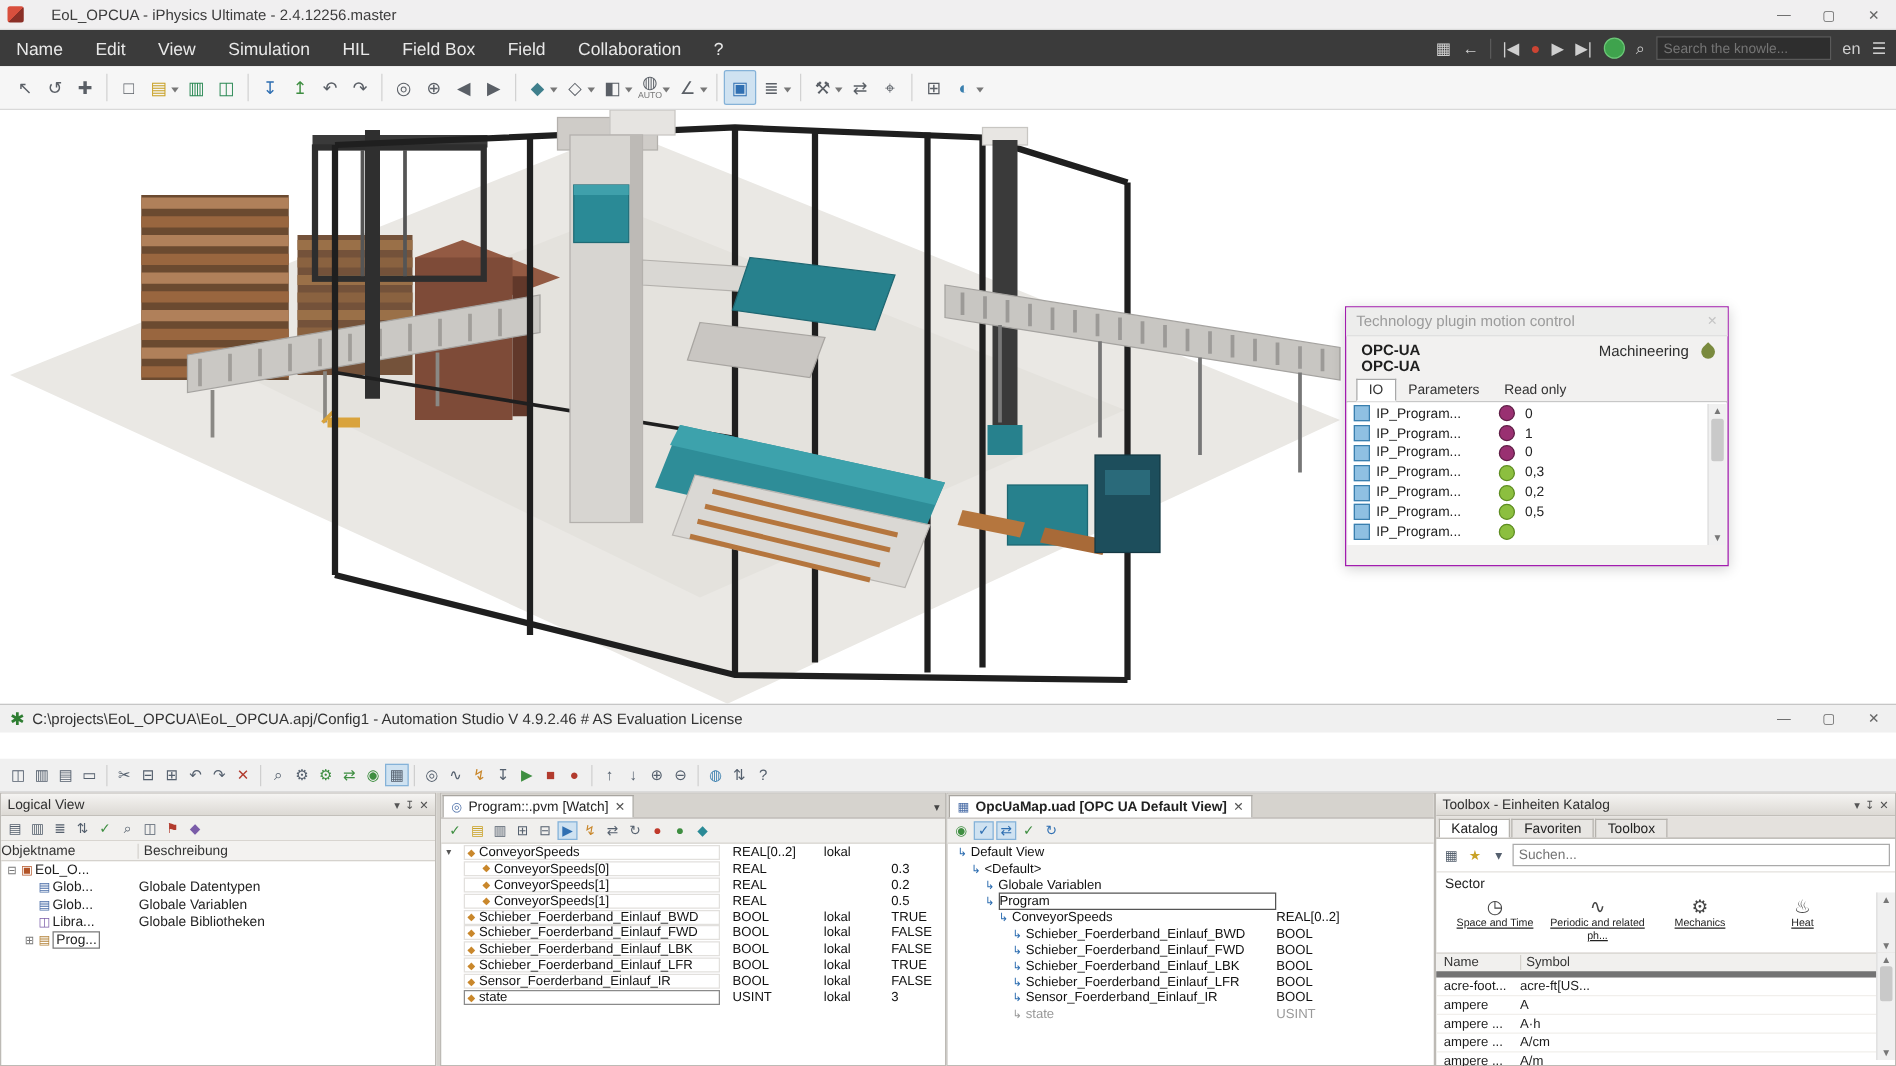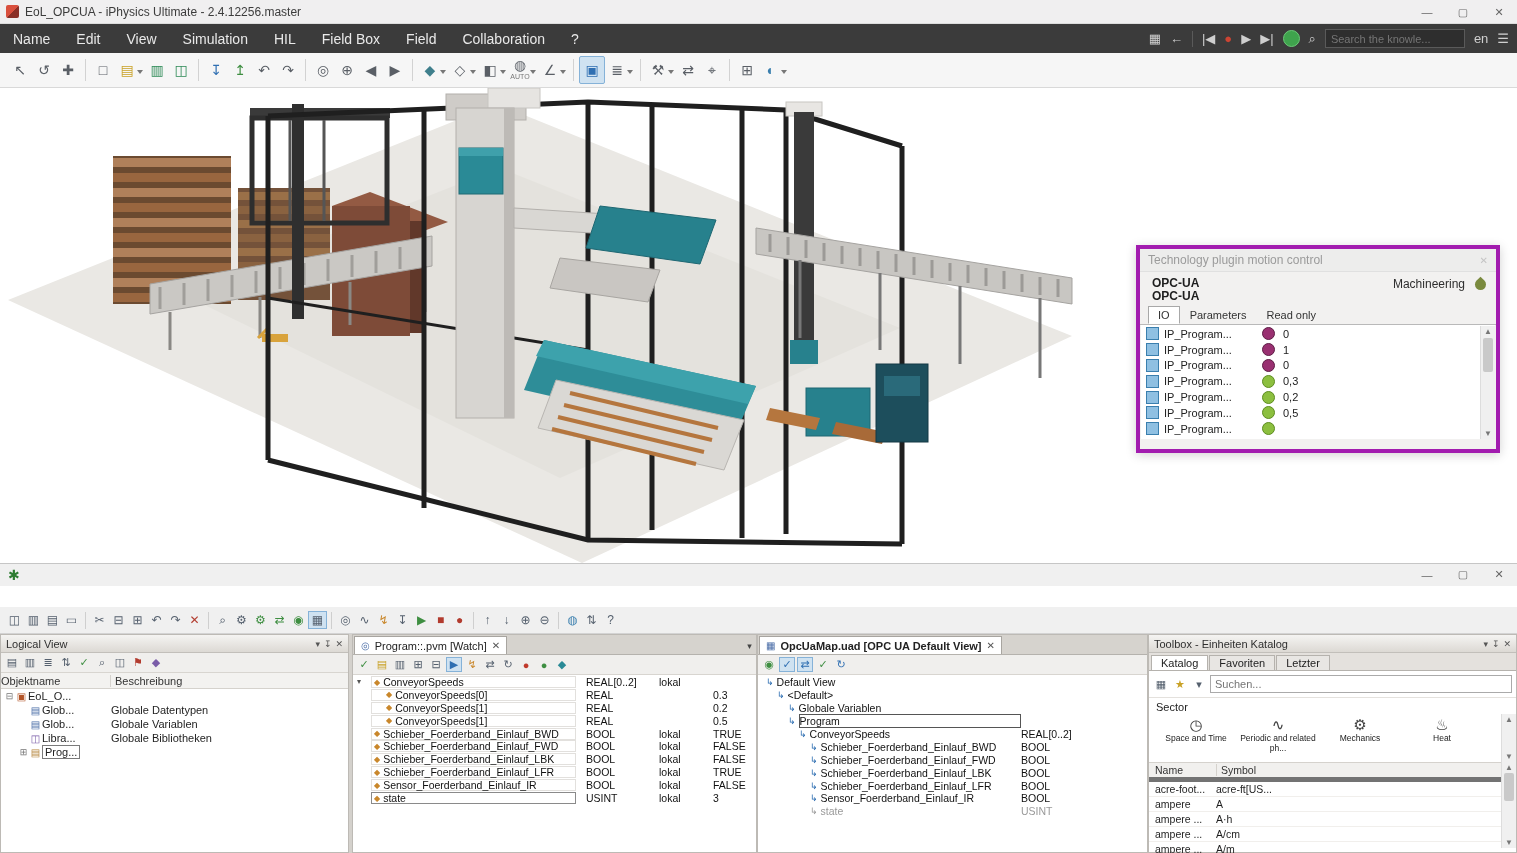--- a/index.html
+++ b/index.html
@@ -1,19 +1,19 @@
 <!DOCTYPE html>
 <html><head>
 <meta charset="utf-8">
 <style>
   html,body{margin:0;padding:0;background:#fff;font-family:"Liberation Sans",sans-serif;}
   #page{position:relative;width:1517px;height:853px;overflow:hidden;background:#fff;}
   .abs{position:absolute;}
   
-  .ip-titlebar{left:0;top:0;width:1517px;height:24px;background:#f0eff0;border-bottom:1px solid #dcdcdc;display:flex;align-items:center;gap:6px;padding:0 6px;box-sizing:border-box;font-size:12px;color:#3c3c3c;}
+  .ip-titlebar{left:0;top:0;width:1517px;height:24px;background:#f0eff0;border-bottom:1px solid #dcdcdc;display:flex;align-items:center;gap:22px;padding:0 6px;box-sizing:border-box;font-size:12px;color:#3c3c3c;}
   .ip-logo{width:13px;height:13px;background:linear-gradient(135deg,#d94f3d 50%,#8a2f27 50%);border-radius:2px;}
   .win-btns{position:absolute;right:0;top:0;height:24px;display:flex;}
   .win-btn{width:36px;height:100%;display:flex;align-items:center;justify-content:center;color:#666;font-size:11px;}
   .ip-menubar{left:0;top:24px;width:1517px;height:29px;background:#3b3b3b;display:flex;align-items:center;color:#e9e9e9;font-size:14px;box-sizing:border-box;}
   .ip-menu-item{padding:0 13px;height:100%;display:flex;align-items:center;cursor:default;}
   .ip-right{margin-left:auto;display:flex;align-items:center;gap:9px;padding-right:8px;color:#cfcfcf;}
   .ip-right .mini{font-size:13px;}
   .ip-search{width:128px;height:17px;background:#2e2e2e;border:1px solid #5a5a5a;color:#bbb;font-size:11px;padding:0 5px;font-family:"Liberation Sans",sans-serif;}
   .avatar{width:15px;height:15px;border-radius:50%;background:#3fa34d;border:1px solid #6cc978;}
   .rec{color:#cc4433;}
@@ -21,21 +21,21 @@
   .ip-toolbar{left:0;top:53px;width:1517px;height:35px;background:#f6f6f6;border-bottom:1px solid #d9d9d9;display:flex;align-items:center;padding-left:8px;box-sizing:border-box;}
   .tb-group{display:flex;align-items:center;height:26px;padding:0 2px;border-radius:2px;}
   .tbi{width:20px;height:20px;display:flex;align-items:center;justify-content:center;font-size:14px;color:#5a5f66;}
   .dd{width:0;height:0;border:3px solid transparent;border-top:4px solid #777;margin:6px 0 0 0;}
   .tb-sep{width:1px;height:22px;background:#d2d2d2;margin:0 5px;}
   .tb-active{background:#cfe2f1;border:1px solid #85b2d8;}
   .tb-col{display:flex;flex-direction:column;align-items:center;line-height:10px;}
   .auto-lbl{font-size:7px;color:#777;}
   .ip-viewport{left:0;top:88px;width:1517px;height:475px;background:#ffffff;overflow:hidden;}
   
-  .plugin{left:1136px;top:157px;width:364px;height:208px;background:#f2f1f0;border:4px solid #a21caf;box-shadow:0 2px 10px rgba(0,0,0,.18);box-sizing:border-box;}
+  .plugin{left:1076px;top:157px;width:307px;height:208px;background:#f2f1f0;border:1px solid #a21caf;box-shadow:0 2px 10px rgba(0,0,0,.18);box-sizing:border-box;}
   .plugin-header{height:22px;background:#ededec;border-bottom:1px solid #e0e0e0;color:#9b9b9b;font-size:12px;display:flex;align-items:center;justify-content:space-between;padding:0 8px;}
   .plugin-dev{display:flex;align-items:flex-start;padding:5px 10px 2px 12px;}
   .opc-lines{font-weight:bold;font-size:12px;color:#1e1e1e;line-height:13px;}
   .vendor{margin-left:auto;font-size:12px;color:#2e2e2e;padding-right:10px;}
   .m-logo{width:11px;height:11px;background:#7a8a3e;border-radius:50% 0 50% 50%;transform:rotate(-45deg);margin-top:2px;}
   .plugin-tabs{display:flex;align-items:flex-end;height:19px;padding-left:8px;border-bottom:1px solid #b9b9b9;font-size:11px;color:#333;}
   .ptab{padding:2px 9px;border:1px solid transparent;}
   .ptab.active{background:#fff;border:1px solid #a8a8a8;border-bottom:1px solid #fff;}
   .plugin-list{position:relative;background:#fff;height:113px;margin:0 1px;border-top:1px solid #fff;overflow:hidden;}
   .prow{height:15.8px;display:flex;align-items:center;font-size:11px;color:#222;padding-left:5px;}
@@ -93,21 +93,21 @@
   
   .tbx-tabs{height:17px;background:#e4e1dd;display:flex;align-items:flex-end;border-bottom:1px solid #b5b2ad;padding-left:2px;}
   .tbx-tab{font-size:11px;color:#222;padding:1px 9px;border:1px solid #b5b2ad;border-bottom:none;background:#e8e6e3;margin-right:1px;}
   .tbx-tab.active{background:#fff;}
   .tbx-search-row{height:26px;display:flex;align-items:center;gap:3px;padding:0 4px;border-bottom:1px solid #e4e1dd;}
   .tbx-input{flex:1;height:16px;border:1px solid #aaa;font-size:11px;color:#444;padding:0 4px;font-family:"Liberation Sans",sans-serif;}
   .sector-lbl{font-size:11px;color:#222;padding:3px 0 1px 7px;}
   .tiles{display:flex;gap:4px;padding:2px 18px 4px 8px;}
   .tile{width:78px;height:42px;display:flex;flex-direction:column;align-items:center;justify-content:flex-start;text-align:center;}
   .tile-ic{font-size:15px;color:#444;height:18px;}
-  .tile-lbl{font-size:8.5px;color:#222;line-height:9.5px;}
+  .tile-lbl{font-size:8.5px;color:#222;line-height:9.5px;text-decoration:underline;}
   .units-hdr{height:14px;display:flex;background:#f1f0ee;border-top:1px solid #d5d2cd;border-bottom:5px solid #737373;font-size:10.5px;color:#333;align-items:center;}
   .u-row{height:14px;display:flex;align-items:center;font-size:10.5px;color:#1e1e1e;border-bottom:1px solid #f1efec;}
   .u-name{width:61px;padding-left:6px;}
   .splitter{position:absolute;top:634px;width:3px;height:219px;background:#d4d1cc;}
 </style>
 </head>
 <body>
 
 <div id="page">
 
@@ -471,20 +471,21 @@
           <span class="vs-up">▲</span>
           <span class="vs-thumb" style="top:12px;height:34px"></span>
           <span class="vs-dn">▼</span>
         </div>
       </div>
     </div>
   </div>
 
   <div class="abs as-titlebar">
     <span class="as-logo">✱</span>
+    <span>C:\projects\EoL_OPCUA\EoL_OPCUA.apj/Config1 - Automation Studio V 4.9.2.46 # AS Evaluation License</span>
   </div>
   <div class="as-winbtns">
     <span class="win-btn">—</span>
     <span class="win-btn">▢</span>
     <span class="win-btn">✕</span>
   </div>
 
 
   <div class="abs as-toolbar">
     <span class="as-tbi">◫</span>
@@ -774,21 +775,21 @@
       <span>Toolbox - Einheiten Katalog</span>
       <span class="hdr-ic">
         <span>▾</span>
         <span>↧</span>
         <span>✕</span>
       </span>
     </div>
     <div class="tbx-tabs">
       <span class="tbx-tab active">Katalog</span>
       <span class="tbx-tab">Favoriten</span>
-      <span class="tbx-tab">Letzter</span>
+      <span class="tbx-tab">Toolbox</span>
     </div>
     <div class="tbx-search-row">
       <span class="mi">▦</span>
       <span class="mi" style="color:#c9a227">★</span>
       <span class="mi">▾</span>
       <input class="tbx-input" readonly="" placeholder="Suchen..." style="">
     </div>
     <div class="sector-lbl">Sector</div>
     <div style="position:relative">
       <div class="tiles">

